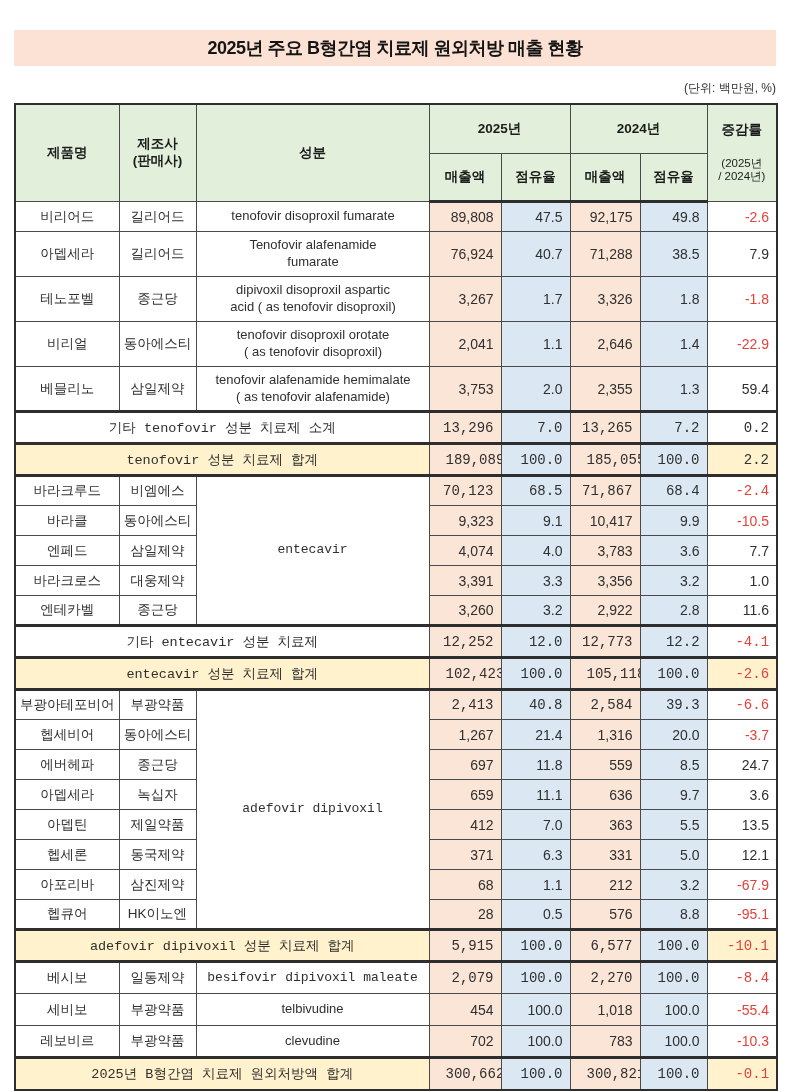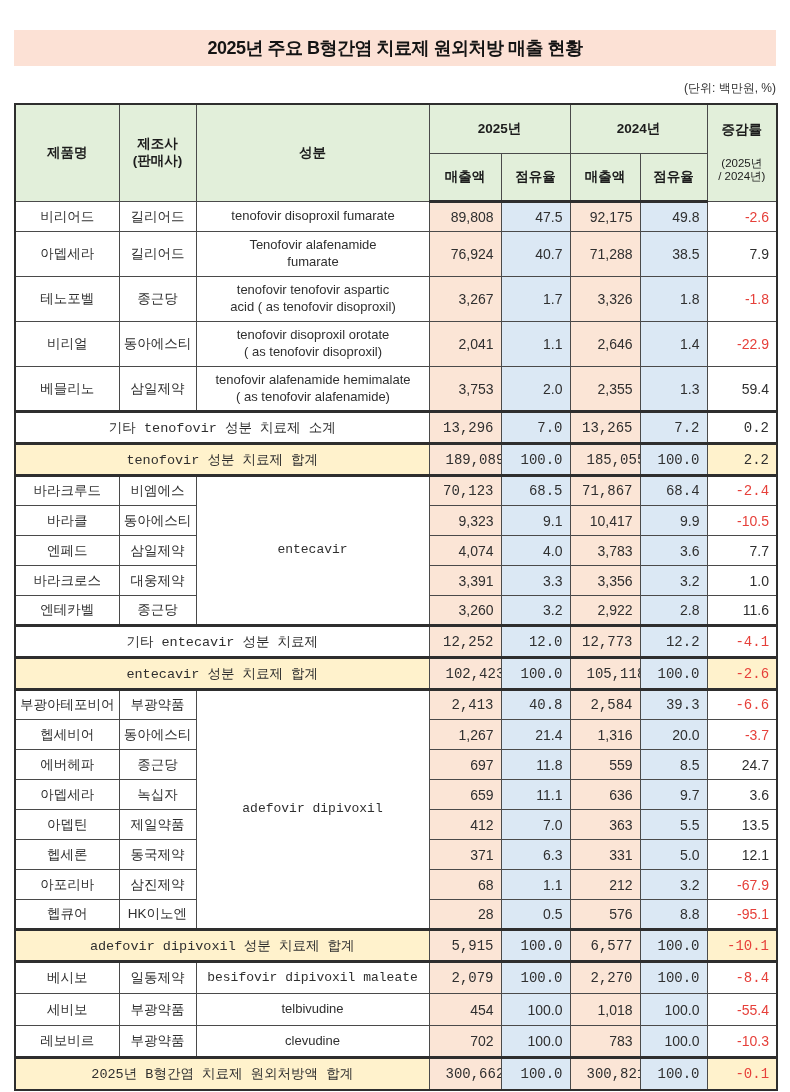--- a/index.html
+++ b/index.html
@@ -122,21 +122,21 @@
 fumarate</td>
           <td class="num sales">76,924</td>
           <td class="num share">40.7</td>
           <td class="num sales">71,288</td>
           <td class="num share">38.5</td>
           <td class="num change">7.9</td>
         </tr>
         <tr style="height: 45px; margin-top: 15px;">
           <td class="product-cell">테노포벨</td>
           <td class="mfr-cell">종근당</td>
-          <td class="ing-cell left">tenofovir tenofovir aspartic
+          <td class="ing-cell left">dipivoxil disoproxil aspartic
 acid ( as tenofovir disoproxil)</td>
           <td class="num sales">3,267</td>
           <td class="num share">1.7</td>
           <td class="num sales">3,326</td>
           <td class="num share">1.8</td>
           <td class="num change neg">-1.8</td>
         </tr>
         <tr style="height: 45px;">
           <td class="product-cell">비리얼</td>
           <td class="mfr-cell">동아에스티</td>

